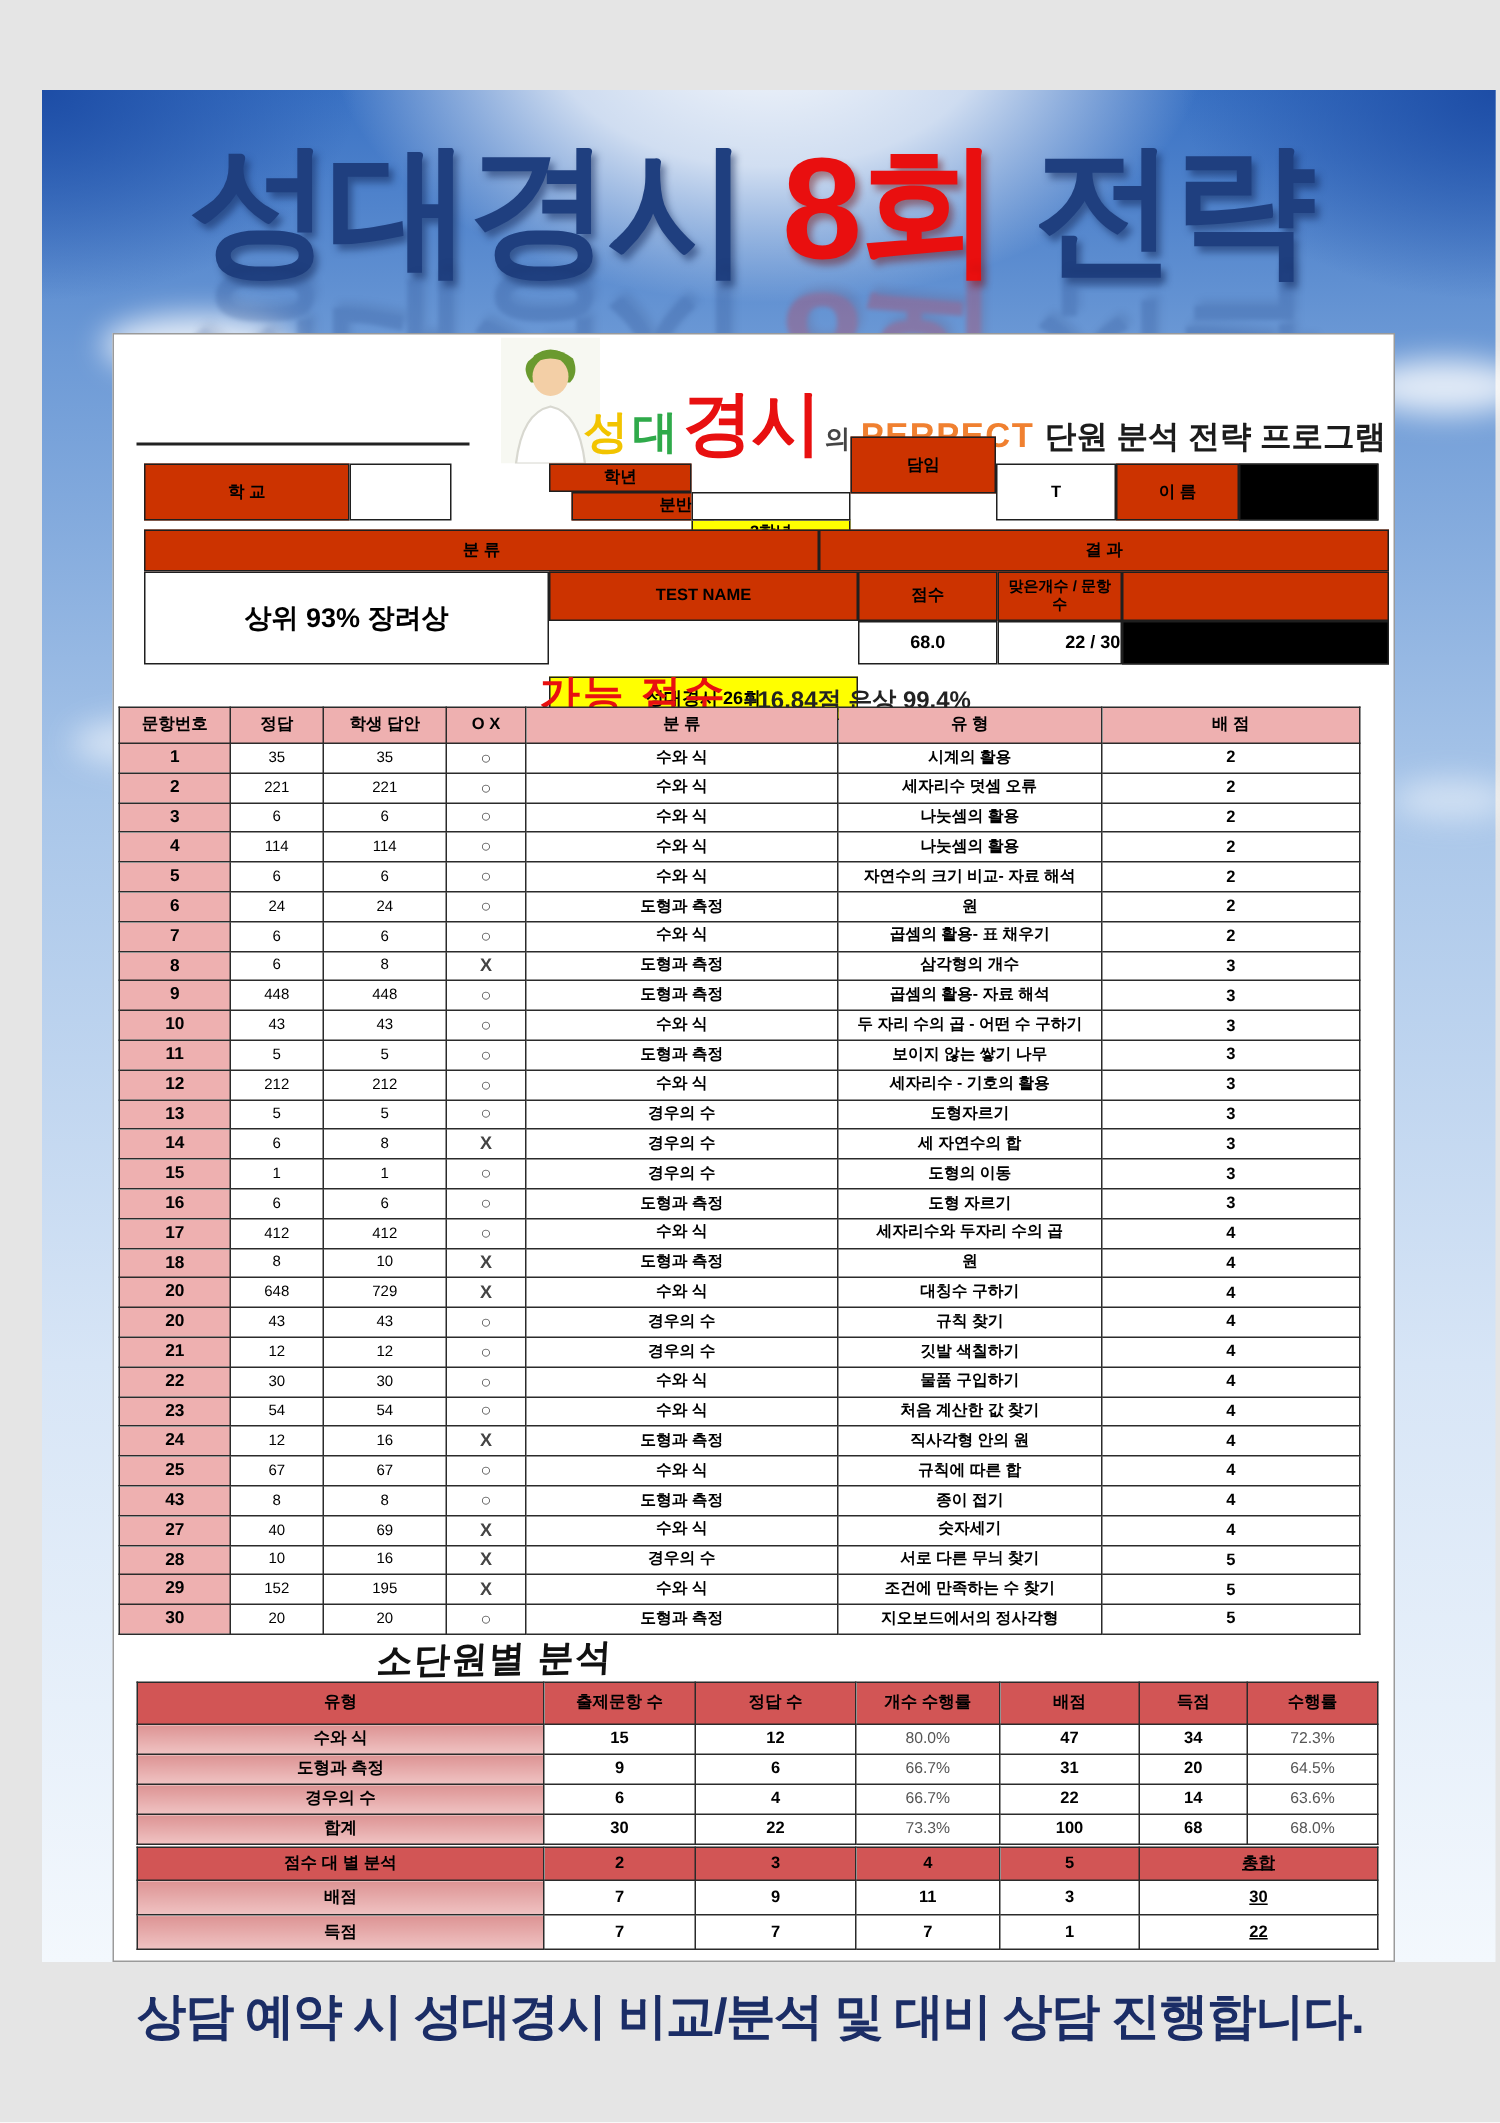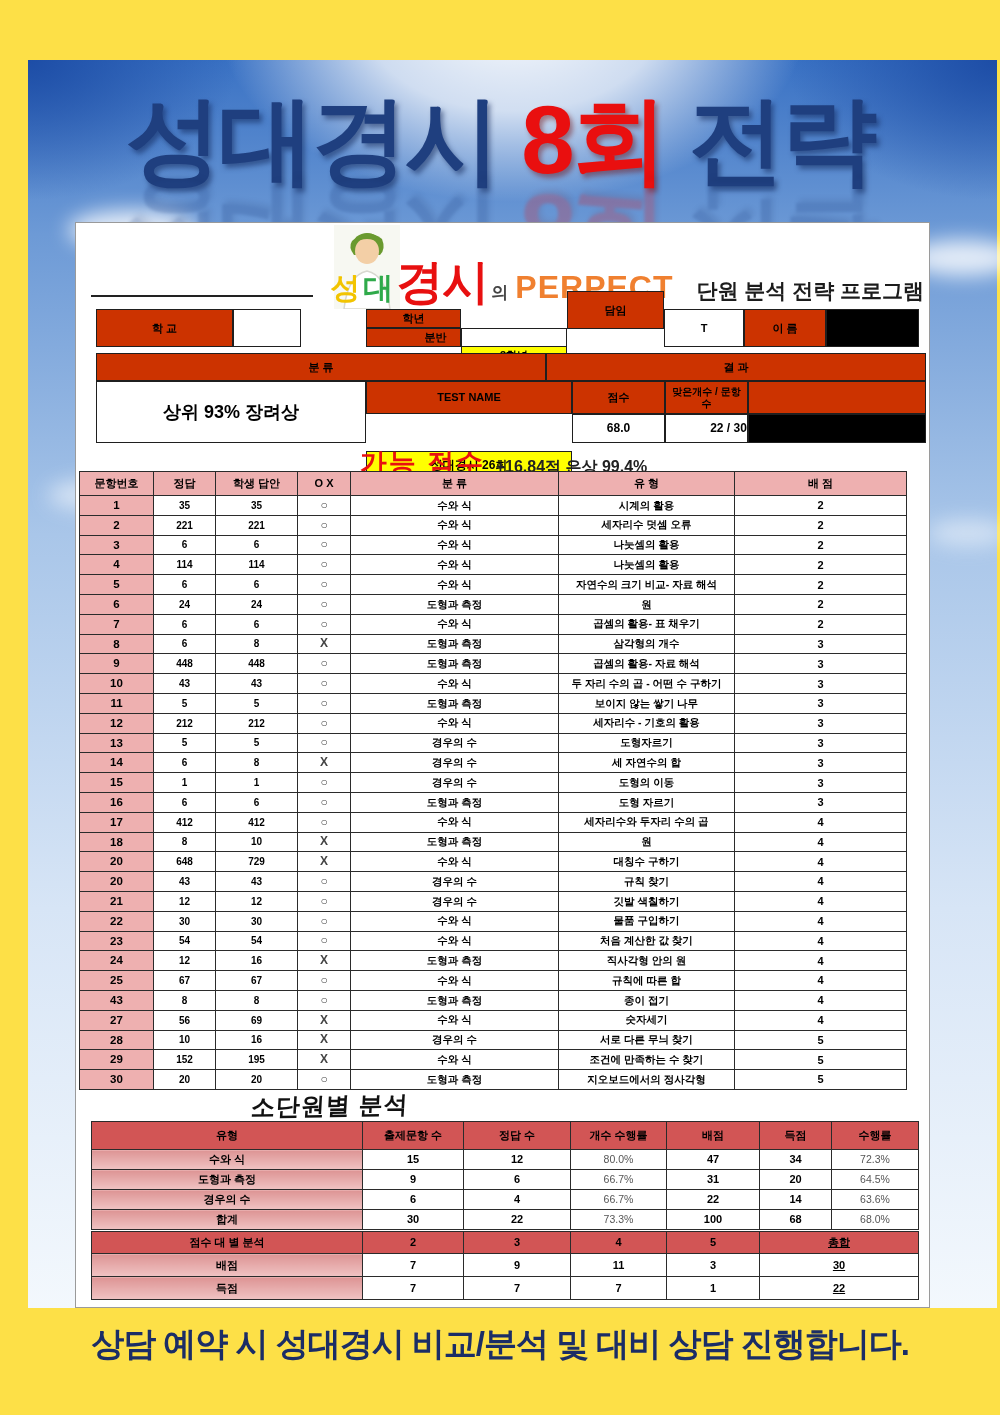--- a/index.html
+++ b/index.html
@@ -1,17 +1,17 @@
 <!DOCTYPE html>
 <html><head>
 <meta charset="utf-8">
 <style>
   * { margin:0; padding:0; box-sizing:border-box; }
   body { background:#ffffff; font-family:"Liberation Sans", sans-serif; }
-  .page { position:relative; width:1000px; height:1415px; background:#fde047; overflow:hidden; margin:0 auto; }
+  .page { position:relative; width:1000px; height:1415px; background:#e5e5e5; overflow:hidden; margin:0 auto; }
 
   
   .sky {
     position:absolute; left:28px; top:60px; width:969px; height:1248px;
     background:
       radial-gradient(ellipse 420px 260px at 50% -40px, rgba(255,255,255,.97) 0%, rgba(255,255,255,.75) 35%, rgba(255,255,255,0) 70%),
       radial-gradient(ellipse 300px 200px at 0% 0%, #1d4da6 0%, rgba(29,77,166,0) 70%),
       radial-gradient(ellipse 300px 200px at 100% 0%, #1d4da6 0%, rgba(29,77,166,0) 70%),
       linear-gradient(180deg, #3a72c4 0%, #6d9ad6 14%, #a9c6e9 38%, #d7e5f6 68%, #f3f8fd 100%);
   }
@@ -42,21 +42,21 @@
   
   .photo { left:258px; top:2px; width:66px; height:84px; }
   .logo-line {
     left:326px; top:28px; width:522px; height:54px;
     display:flex; align-items:baseline; justify-content:flex-end; gap:3px; white-space:nowrap;
   }
   .lg-seong { color:#f2c400; font-size:30px; font-weight:900; }
   .lg-dae   { color:#2faa4a; font-size:30px; font-weight:900; }
   .lg-big   { color:#e81010; font-size:47px; font-weight:900; letter-spacing:-1px; }
   .lg-ui    { color:#444444; font-size:17px; font-weight:700; margin-right:4px; }
-  .lg-per   { color:#f08030; font-size:32px; font-weight:900; letter-spacing:1px; margin-right:20px; }
+  .lg-per   { color:#f08030; font-size:23px; font-weight:900; letter-spacing:1px; margin-right:4px; }
   .lg-tail  { color:#1c1c1c; font-size:21px; font-weight:900; }
   .rule-line { left:15px; top:72px; width:222px; height:2px; background:#222; }
 
   
   .cell {
     position:absolute; border:1px solid #1f1f1f; display:flex;
     align-items:center; justify-content:center; text-align:center;
     font-size:11px; font-weight:700; color:#000; line-height:1.15;
   }
   .orange { background:#cc3300; }
@@ -70,21 +70,21 @@
   .possible .p-value { color:#222; font-size:16px; font-weight:800; margin-left:6px; }
 
   
   table { border-collapse:collapse; table-layout:fixed; }
   th, td { border:1px solid #2b2b2b; padding:0; text-align:center; vertical-align:middle; line-height:1.1; overflow:hidden; }
 
   .qtable { position:absolute; left:3px; top:248px; width:827px;border-radius:16px; }
   .qtable th { background:#eeb0b0; height:24px; font-size:11px; font-weight:700; }
   .qtable td { height:19.8px; font-size:10.5px; }
   .qtable td:nth-child(1) { background:#eeb0b0; font-size:11.5px; font-weight:700; }
-  .qtable td:nth-child(2), .qtable td:nth-child(3) { font-weight:700; font-size:10px; }
+  .qtable td:nth-child(2), .qtable td:nth-child(3) { font-weight:400; font-size:10px; }
   .qtable td:nth-child(4) { font-size:12px; color:#444; font-weight:700; }
   .qtable td:nth-child(5), .qtable td:nth-child(6) { font-weight:600; font-size:10.5px; }
   .qtable td:nth-child(7) { font-weight:700; font-size:11px; }
 
   .subunit-title {
     left:175px; top:867px; font-size:24px; font-weight:900; color:#111;
     transform:rotate(-1deg) skewX(-4deg); letter-spacing:1px;
   }
 
   .atable { position:absolute; left:15px; top:898px; width:827px; }
@@ -139,21 +139,21 @@
       <span class="lg-ui">의</span>
       <span class="lg-per">PERPECT</span>
       <span class="lg-tail">단원 분석 전략 프로그램</span>
     </div>
     <div class="abs rule-line"></div>
 
     <div class="cell orange" style="left:20px;top:86px;width:137px;height:38px;">학 교</div>
     <div class="cell whitec" style="left:157px;top:86px;width:68px;height:38px;"></div>
     <div class="cell orange" style="left:290px;top:86px;width:95px;height:19px;">학년</div>
     <div class="cell yellow" style="left:385px;top:86px;width:106px;height:19px;">3학년</div>
-    <div class="cell orange" style="left:290px;top:105px;width:95px;height:19px;padding-left:44px;">분반</div>
+    <div class="cell orange" style="left:305px;top:105px;width:95px;height:19px;padding-left:44px;">분반</div>
     <div class="cell whitec" style="left:385px;top:105px;width:106px;height:19px;"></div>
     <div class="cell orange" style="left:491px;top:68px;width:97px;height:38px;">담임</div>
     <div class="cell whitec" style="left:588px;top:86px;width:80px;height:38px;">T</div>
     <div class="cell orange" style="left:668px;top:86px;width:82px;height:38px;">이 름</div>
     <div class="cell blackc" style="left:750px;top:86px;width:93px;height:38px;"></div>
 
     <div class="cell orange" style="left:20px;top:130px;width:450px;height:28px;">분 류</div>
     <div class="cell orange" style="left:470px;top:130px;width:380px;height:28px;">결 과</div>
     <div class="cell whitec" style="left:20px;top:158px;width:270px;height:62px;font-size:18px;font-weight:800;">상위 93% 장려상</div>
     <div class="cell orange" style="left:290px;top:158px;width:206px;height:33px;">TEST NAME</div>
@@ -421,21 +421,21 @@
             <td>43</td>
             <td>8</td>
             <td>8</td>
             <td>○</td>
             <td>도형과 측정</td>
             <td>종이 접기</td>
             <td>4</td>
           </tr>
           <tr>
             <td>27</td>
-            <td>56</td>
+            <td>40</td>
             <td>69</td>
             <td>X</td>
             <td>수와 식</td>
             <td>숫자세기</td>
             <td>4</td>
           </tr>
           <tr>
             <td>28</td>
             <td>10</td>
             <td>16</td>

